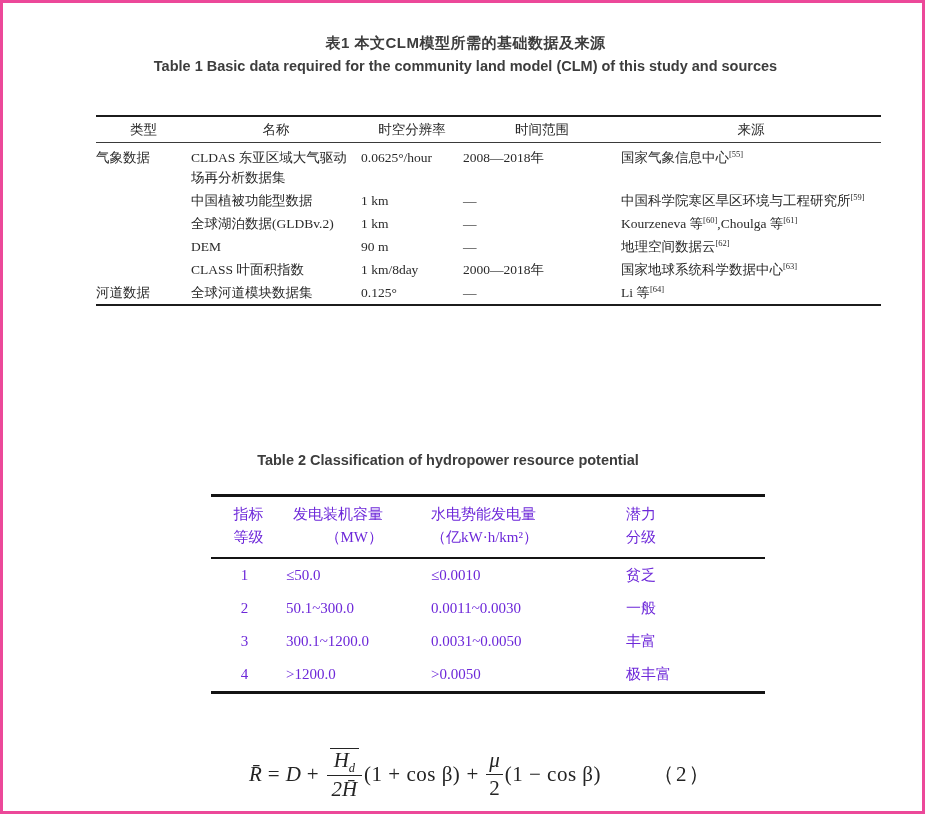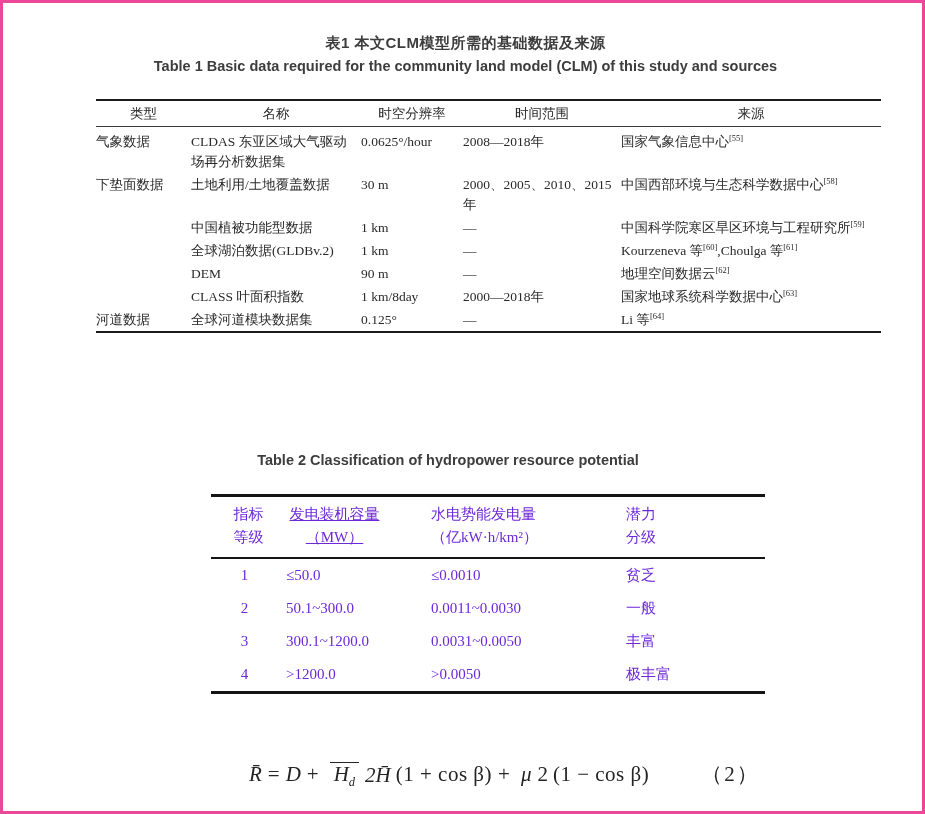--- a/index.html
+++ b/index.html
@@ -20,21 +20,21 @@
     font-family:"Liberation Sans", sans-serif;
     font-weight:bold;color:#3d3d3d;
   }
   .t1-cap-zh{top:31px;width:925px;font-size:15px;letter-spacing:0.5px;}
   .t1-cap-en{top:55px;width:925px;font-size:14.5px;}
   .t2-cap-zh{top:412px;width:840px;font-size:15px;letter-spacing:0.5px;}
   .t2-cap-en{top:449px;width:890px;font-size:14.5px;}
 
   
   .tbl1{
-    position:absolute;left:93px;top:96px;width:785px;
+    position:absolute;left:93px;top:112px;width:785px;
     border-collapse:collapse;table-layout:fixed;
     font-size:13.5px;line-height:20px;color:#2a2a2a;
     border-top:2.5px solid #1c1c1c;
     border-bottom:2.5px solid #1c1c1c;
   }
   .tbl1 thead th{
     font-weight:normal;text-align:center;
     padding:3px 0 2px;border-bottom:1px solid #3a3a3a;
   }
   .tbl1 tbody td{
@@ -54,38 +54,38 @@
     border-bottom:3px solid #141414;
     margin-top:8px;
   }
   .tbl2 thead th{
     font-weight:normal;vertical-align:middle;
     padding:6px 0 8px;border-bottom:2px solid #141414;
     line-height:23px;
   }
   .tbl2 thead th .hline{display:block;}
   .tbl2 th.h-grade{text-align:center;}
-  .tbl2 th.h-capacity{text-align:center;padding-right:48px;text-decoration:underline;}
+  .tbl2 th.h-capacity{text-align:right;padding-right:48px;}
   .tbl2 th.h-generation{text-align:left;padding-right:72px;}
   .tbl2 th.h-potential{text-align:left;}
   .tbl2 tbody td{height:33px;vertical-align:middle;padding:0;}
   .tbl2 td.d-grade{text-align:center;padding-right:8px;}
   .tbl2 td.d-capacity,.tbl2 td.d-generation,.tbl2 td.d-potential{text-align:left;}
 
   
   .formula{
     position:absolute;left:246px;top:738px;height:66px;
     display:flex;align-items:center;
     font-size:21px;color:#242424;
     font-family:"Liberation Serif", serif;
   }
   .formula .v{font-style:italic;}
   .formula .op{margin:0 6px;}
   .frac{
-    display:inline-flex;flex-direction:row;align-items:flex-end;
+    display:inline-flex;flex-direction:column;align-items:center;
     vertical-align:middle;line-height:1.05;margin:0 2px;
   }
   .frac .bar{align-self:stretch;height:0;border-top:1.7px solid #242424;margin:2px 0;}
   .frac .fnum,.frac .fden{padding:0 3px;}
   .ovl{display:inline-block;border-top:1.7px solid #242424;padding:0 4px 1px;}
   .formula sub{font-size:12.5px;font-style:italic;line-height:0;}
   .formula .term{letter-spacing:0.5px;}
   .eqnum{margin-left:52px;letter-spacing:2px;}
 </style>
 </head>
@@ -113,27 +113,20 @@
         <th>来源</th>
       </tr>
     </thead>
     <tbody>
       <tr>
         <td class="c-type">气象数据</td>
         <td class="c-name">CLDAS 东亚区域大气驱动场再分析数据集</td>
         <td class="c-res">0.0625°/hour</td>
         <td class="c-time">2008—2018年</td>
         <td class="c-src"><span>国家气象信息中心</span><sup>[55]</sup></td>
-      </tr>
-      <tr>
-        <td class="c-type">下垫面数据</td>
-        <td class="c-name">土地利用/土地覆盖数据</td>
-        <td class="c-res">30 m</td>
-        <td class="c-time">2000、2005、2010、2015年</td>
-        <td class="c-src"><span>中国西部环境与生态科学数据中心</span><sup>[58]</sup></td>
       </tr>
       <tr>
         <td class="c-type"></td>
         <td class="c-name">中国植被功能型数据</td>
         <td class="c-res">1 km</td>
         <td class="c-time">—</td>
         <td class="c-src"><span>中国科学院寒区旱区环境与工程研究所</span><sup>[59]</sup></td>
       </tr>
       <tr>
         <td class="c-type"></td>

